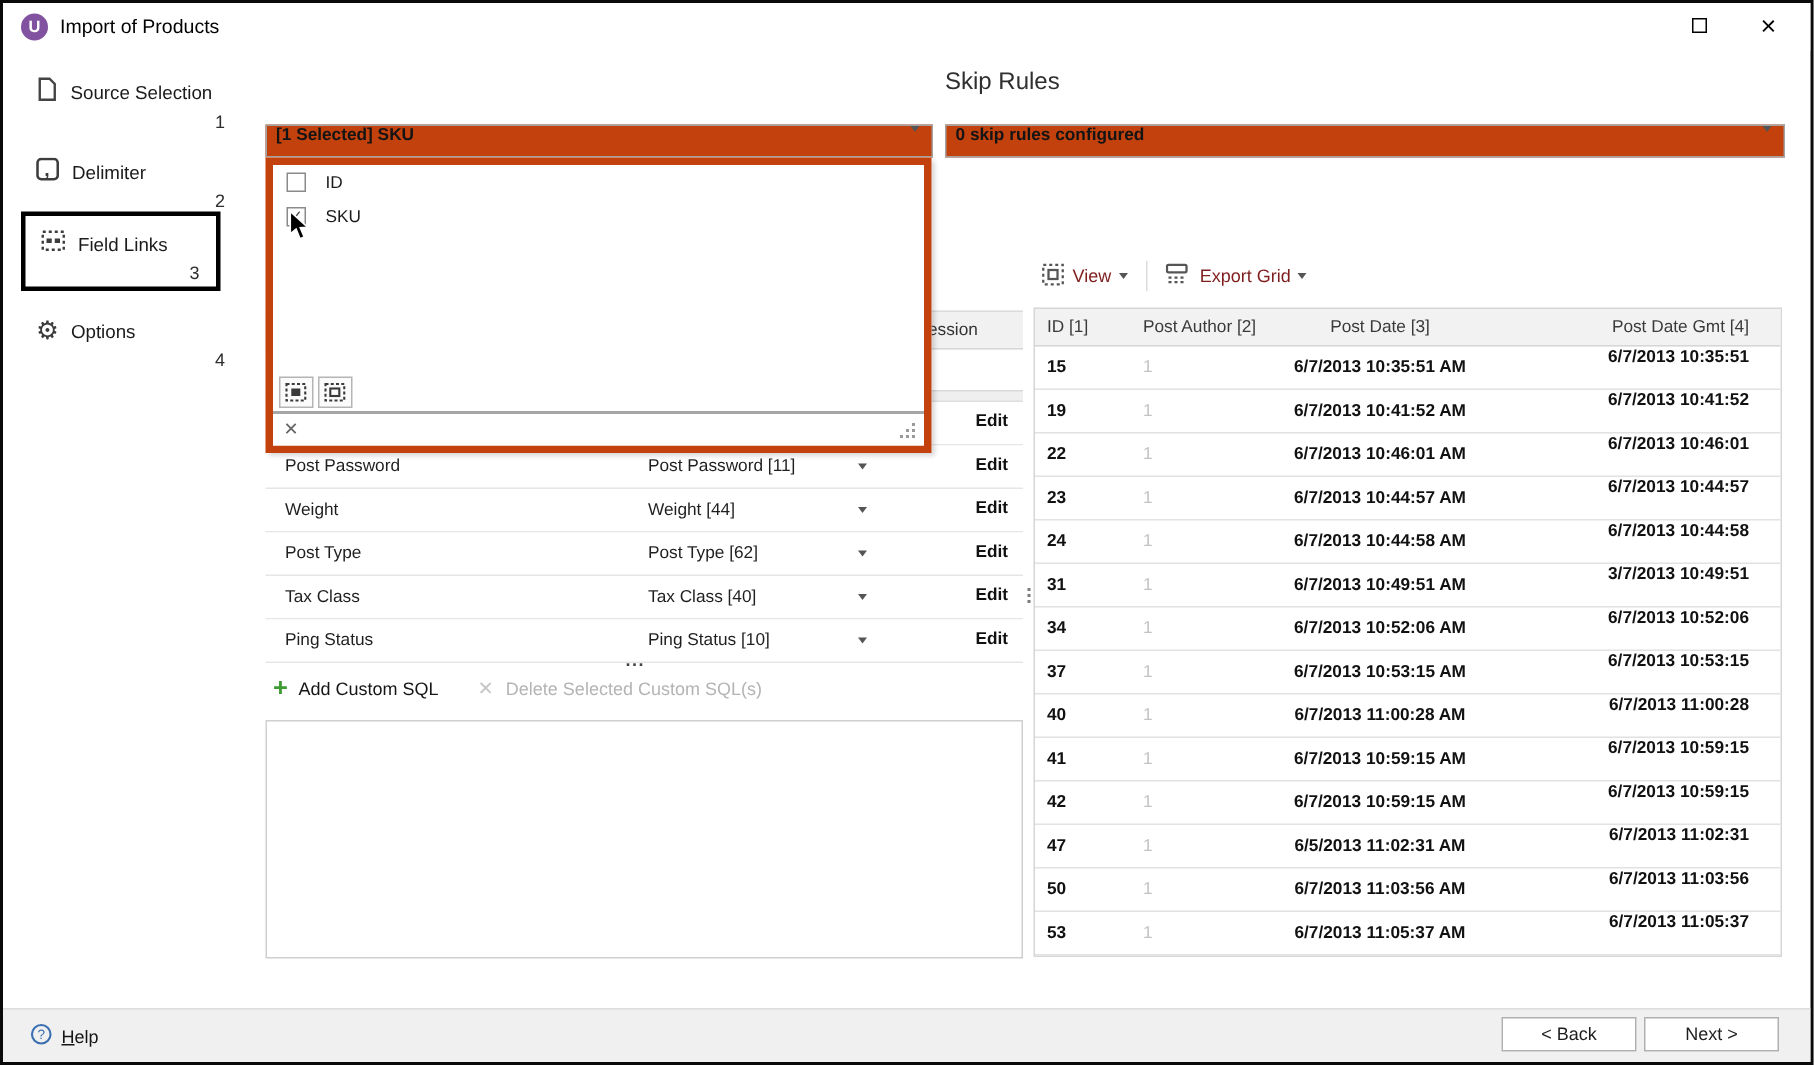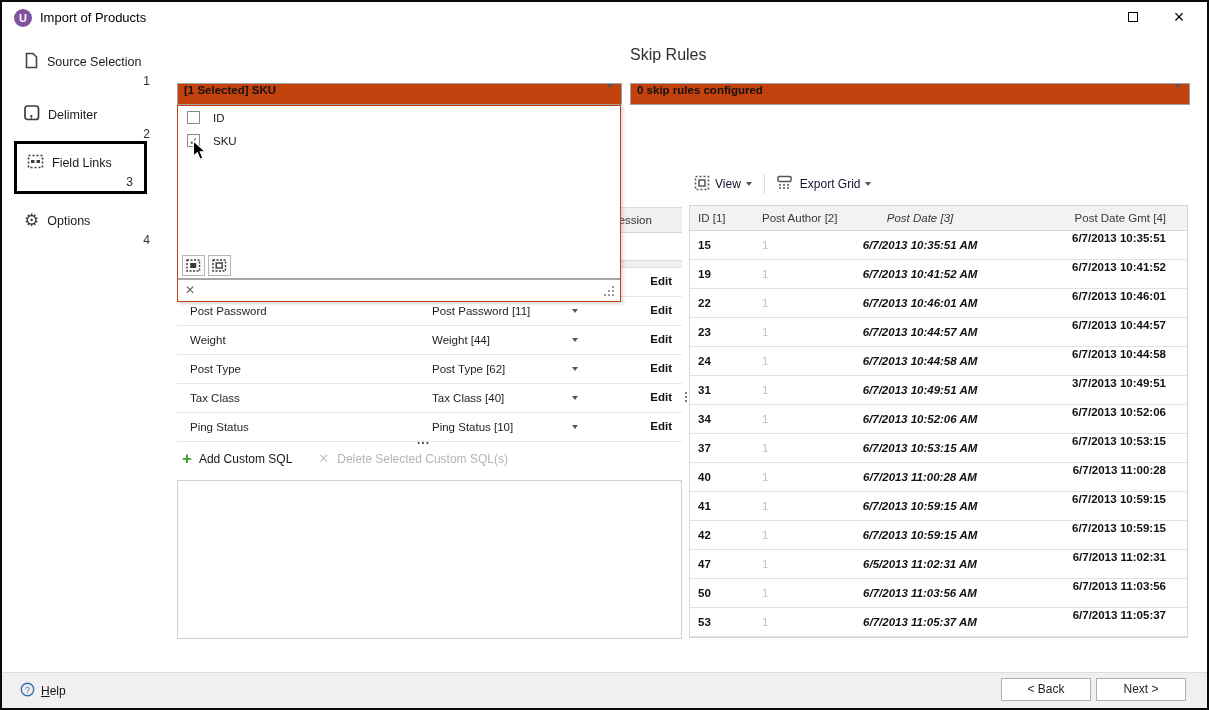--- a/index.html
+++ b/index.html
@@ -29,21 +29,21 @@
   .gear { font-size:17px; color:#3b3b3b; line-height:16px; }
   
   .section-title { position:absolute; top:44px; font-size:16px; color:#2f2f2f; }
   .combo { position:absolute; top:81px; height:22px; border:1px solid #a3a3a3; background:#c2410c;
            font-size:11.5px; display:flex; align-items:flex-start; padding:0 8px 0 6px; }
   .combo .txt { flex:1; font-weight:600; color:#141414; }
   .caret { width:0; height:0; border-left:3.5px solid transparent; border-right:3.5px solid transparent;
            border-top:4.5px solid #555; display:inline-block; }
   
   .popup { position:absolute; left:175px; top:103px; width:444px; height:197px; background:#fff;
-           border:1px solid #c2410c; box-shadow:2px 2px 3px rgba(0,0,0,.15); z-index:10; }
+           border:5px solid #c2410c; box-shadow:2px 2px 3px rgba(0,0,0,.15); z-index:10; }
   .opt-row { display:flex; align-items:center; height:23px; padding-left:9px; }
   .cb { width:13px; height:13px; border:1px solid #8a8a8a; background:#fff; font-size:11px; line-height:12px;
         text-align:center; color:#4f4f4f; }
   .opt-label { margin-left:13px; font-size:11.5px; color:#1b1b1b; }
   .popup-iconbar { position:absolute; left:4px; bottom:25px; display:flex; gap:3px; }
   .pop-btn { width:23px; height:21px; background:#fbfbfb; border:1px solid #b5b5b5; display:flex; align-items:center; justify-content:center; }
   .popup-divider { position:absolute; left:0; right:0; bottom:21px; height:2px; background:#a6a6a6; }
   .popup-footer { position:absolute; left:0; right:0; bottom:0; height:20px; background:#fff; }
   .popup-close { position:absolute; left:7px; top:3px; font-size:12px; color:#666; line-height:12px; }
   .grip { position:absolute; right:6px; bottom:5px; width:2px; height:2px; background:#9a9a9a;
@@ -66,30 +66,30 @@
   .sql-actions { position:absolute; left:180px; top:449px; display:flex; align-items:center; font-size:12px; }
   .plus { color:#3f9c35; font-size:17px; font-weight:bold; line-height:14px; margin-right:7px; }
   .add-lbl { color:#161616; }
   .del-x { color:#c6c6c6; font-size:13px; margin:0 8px 0 26px; }
   .del-lbl { color:#b4b4b4; }
   .sql-box { position:absolute; left:175px; top:478px; width:505px; height:159px; border:1px solid #cfcfcf; background:#fff; }
   
   .v-split-dots { position:absolute; left:683px; top:390px; width:2px; height:2px; background:#7b7b7b;
                   box-shadow:0 4px #7b7b7b,0 8px #7b7b7b; }
   
-  .grid-toolbar { position:absolute; left:688px; top:169px; height:26px; display:flex; align-items:center; font-size:12px; color:#0f172a; }
+  .grid-toolbar { position:absolute; left:688px; top:169px; height:26px; display:flex; align-items:center; font-size:12px; color:#7f1d1d; }
   .tool-btn { display:flex; align-items:center; gap:5px; padding:0 4px; }
   .tool-sep { width:1px; height:20px; background:#dcdcdc; margin:0 8px; }
   
   .data-grid { position:absolute; left:687px; top:203px; width:499px; height:433px; border:1px solid #d6d6d6; background:#fff; }
   .dg-header { display:flex; height:25px; background:#f2f2f2; border-bottom:1px solid #d6d6d6; align-items:center; font-size:11.5px; color:#3a3a3a; }
   .dg-row { display:flex; height:29px; border-bottom:1px solid #e2e2e2; align-items:center; font-size:11.5px; }
   .c-id { width:62px; padding-left:8px; }
   .c-author { width:88px; padding-left:10px; }
-  .c-date { width:160px; text-align:center;font-style:italic; }
+  .c-date { width:160px; text-align:center; }
   .c-gmt { flex:1; text-align:right; padding-right:21px; }
   .dg-row .c-id, .dg-row .c-date, .dg-row .c-gmt { font-weight:bold; color:#111; }
   .dg-row .c-author { color:#c2c2c2; }
   .dg-row .c-gmt { position:relative; top:-7px; }
   
   .bottombar { position:absolute; left:0; right:0; bottom:0; height:36px; background:#f0f0f0; border-top:1px solid #dcdcdc; }
   .help { position:absolute; left:18px; top:9px; display:flex; align-items:center; gap:6px; font-size:12px; color:#161616; }
   .help-label { display:inline-block; }
   .help-label::first-letter { text-decoration:underline; }
   .nav-btn { position:absolute; top:5px; width:90px; height:23px; background:#fff; border:1px solid #b0b0b0;

